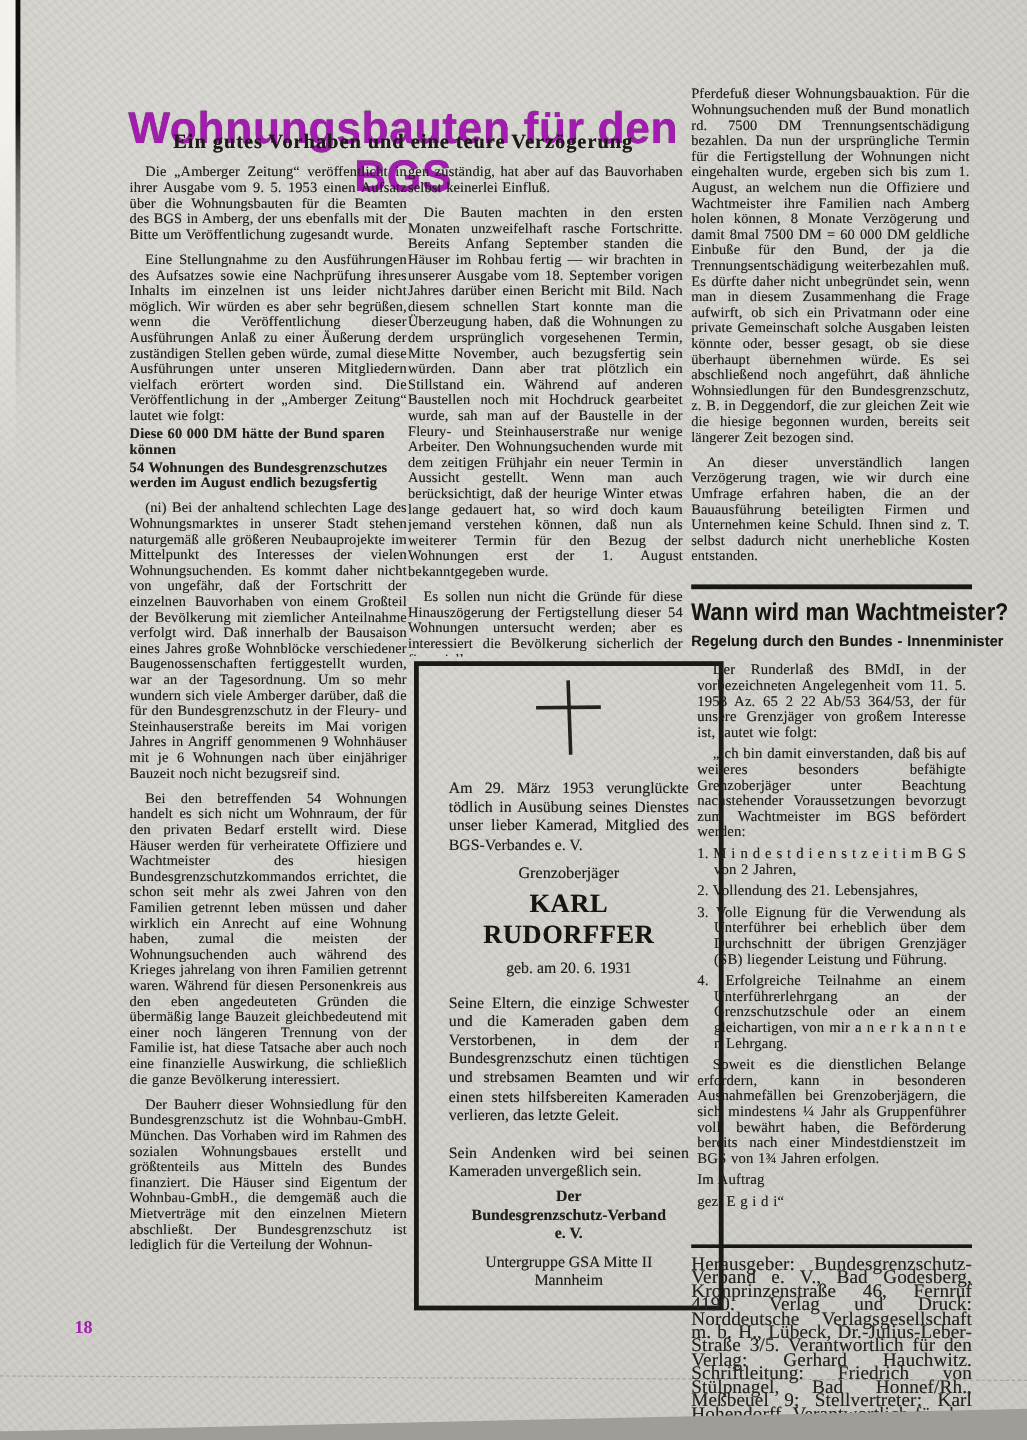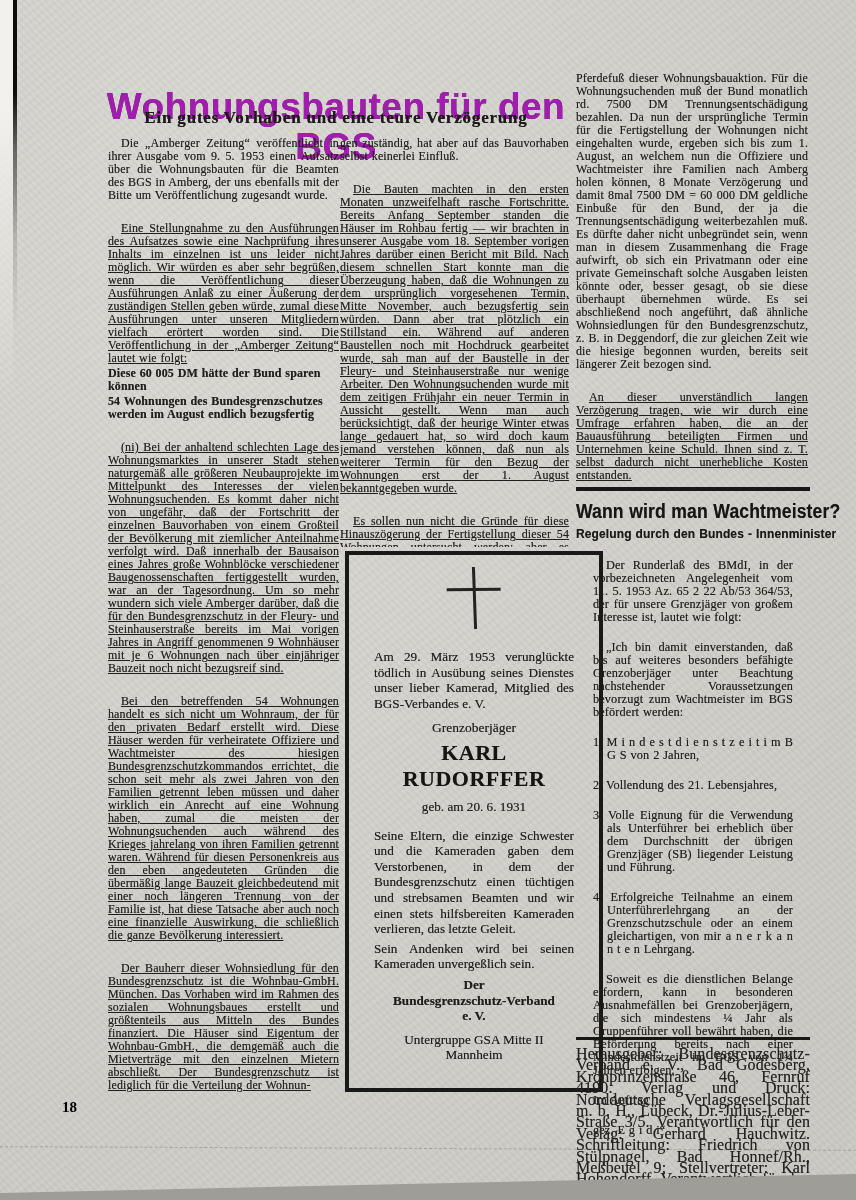--- a/index.html
+++ b/index.html
@@ -51,21 +51,21 @@
 
   .col{
     position:absolute;
     font-size:12px;line-height:13px;color:#201f1c;
     letter-spacing:0.12px;word-spacing:0.6px;
     text-shadow:0 0 0.5px rgba(32,31,28,0.55);
     overflow:hidden;
   }
   .col p{margin:0;text-align:justify;}
   .col p.ind{text-indent:13px;}
-  .col p.gap{margin-top:20px;text-decoration:underline;}
+  .col p.gap{margin-top:8px;}
   .bhead{font-weight:bold;text-align:left !important;margin-top:2px !important;}
   #col1{left:108px;top:137px;width:231px;height:968px;}
   #col2{left:340px;top:137px;width:229px;height:410px;}
   #col3a{left:576px;top:72px;width:232px;height:410px;}
 
   #col3b{
     position:absolute;left:576px;top:487px;width:234px;
     font-size:12.3px;line-height:13px;color:#201f1c;
     letter-spacing:0.12px;word-spacing:0.6px;
     text-shadow:0 0 0.5px rgba(32,31,28,0.55);
@@ -76,21 +76,21 @@
     font-size:20px;line-height:24px;color:#171613;
     transform:scaleX(0.88);transform-origin:left center;white-space:nowrap;
     margin-top:8px;
   }
   .a2sub{
     font-family:"Liberation Sans", sans-serif;font-weight:bold;
     font-size:12.5px;line-height:15px;color:#1b1a17;
     transform:scaleX(0.96);transform-origin:left center;white-space:nowrap;
     margin:4px 0 10px 0;
   }
-  #col3b p{margin:17px;text-align:justify;}
+  #col3b p{margin:5px;text-align:justify;}
   #col3b p.ind{text-indent:13px;}
   #col3b p.gap{margin-top:3px;}
   .list-item{
     margin:0;padding-left:14px;text-indent:-14px;text-align:justify;
   }
   .sig1{text-align:right;padding-right:44px;margin-top:6px;font-family:Liberation Serif, serif;}
   .sig2{text-align:right;padding-right:34px;margin-top:2px;}
 
   #imprint{
     position:absolute;left:576px;top:1037px;width:234px;
@@ -116,43 +116,43 @@
   .obit p{margin:0;}
   .obit .just{text-align:justify;}
   .obit .ctr{text-align:center;}
   .obit .rank{margin-top:9px;font-size:13.5px;}
   .obit .name{
     margin-top:4px;font-family:Liberation Serif, serif;
     font-weight:bold;font-size:22px;line-height:26px;letter-spacing:0.5px;color:#161511;
   }
   .obit .born{margin-top:7px;}
   .obit .b1{margin-top:13px;}
-  .obit .b2{margin-top:4px;}
+  .obit .b2{margin-top:16px;}
   .obit .sg{margin-top:5px;font-weight:bold;}
   .obit .sg2{font-weight:bold;}
   .obit .grp{margin-top:8px;}
 
   .pageno{
     position:absolute;left:62px;top:1099px;
-    font-weight:bold;font-size:15px;color:#000000;
+    font-weight:bold;font-size:15px;color:#a21caf;
   }
 </style>
 </head>
 <body>
 
 <div class="paper">
   <div class="texture"></div>
 
   <h1 class="headline">Wohnungsbauten für den BGS</h1>
   <div class="subhead">Ein gutes Vorhaben und eine teure Verzögerung</div>
 
   <div class="col" id="col1">
     <p class="ind">Die „Amberger Zeitung“ veröffentlicht in ihrer Ausgabe vom 9. 5. 1953 einen Aufsatz über die Wohnungsbauten für die Beamten des BGS in Amberg, der uns ebenfalls mit der Bitte um Veröffentlichung zugesandt wurde.</p>
     <p class="ind gap">Eine Stellungnahme zu den Ausführungen des Aufsatzes sowie eine Nachprüfung ihres Inhalts im einzelnen ist uns leider nicht möglich. Wir würden es aber sehr begrüßen, wenn die Veröffentlichung dieser Ausführungen Anlaß zu einer Äußerung der zuständigen Stellen geben würde, zumal diese Ausführungen unter unseren Mitgliedern vielfach erörtert worden sind. Die Veröffentlichung in der „Amberger Zeitung“ lautet wie folgt:</p>
-    <p class="bhead">Diese 60 005 DM hätte der Bund sparen können</p>
+    <p class="bhead">Diese 60 000 DM hätte der Bund sparen können</p>
     <p class="bhead">54 Wohnungen des Bundesgrenzschutzes werden im August endlich bezugsfertig</p>
     <p class="ind gap">(ni) Bei der anhaltend schlechten Lage des Wohnungsmarktes in unserer Stadt stehen naturgemäß alle größeren Neubauprojekte im Mittelpunkt des Interesses der vielen Wohnungsuchenden. Es kommt daher nicht von ungefähr, daß der Fortschritt der einzelnen Bauvorhaben von einem Großteil der Bevölkerung mit ziemlicher Anteilnahme verfolgt wird. Daß innerhalb der Bausaison eines Jahres große Wohnblöcke verschiedener Baugenossenschaften fertiggestellt wurden, war an der Tagesordnung. Um so mehr wundern sich viele Amberger darüber, daß die für den Bundesgrenzschutz in der Fleury- und Steinhauserstraße bereits im Mai vorigen Jahres in Angriff genommenen 9 Wohnhäuser mit je 6 Wohnungen nach über einjähriger Bauzeit noch nicht bezugsreif sind.</p>
     <p class="ind gap">Bei den betreffenden 54 Wohnungen handelt es sich nicht um Wohnraum, der für den privaten Bedarf erstellt wird. Diese Häuser werden für verheiratete Offiziere und Wachtmeister des hiesigen Bundesgrenzschutzkommandos errichtet, die schon seit mehr als zwei Jahren von den Familien getrennt leben müssen und daher wirklich ein Anrecht auf eine Wohnung haben, zumal die meisten der Wohnungsuchenden auch während des Krieges jahrelang von ihren Familien getrennt waren. Während für diesen Personenkreis aus den eben angedeuteten Gründen die übermäßig lange Bauzeit gleichbedeutend mit einer noch längeren Trennung von der Familie ist, hat diese Tatsache aber auch noch eine finanzielle Auswirkung, die schließlich die ganze Bevölkerung interessiert.</p>
     <p class="ind gap">Der Bauherr dieser Wohnsiedlung für den Bundesgrenzschutz ist die Wohnbau-GmbH. München. Das Vorhaben wird im Rahmen des sozialen Wohnungsbaues erstellt und größtenteils aus Mitteln des Bundes finanziert. Die Häuser sind Eigentum der Wohnbau-GmbH., die demgemäß auch die Mietverträge mit den einzelnen Mietern abschließt. Der Bundesgrenzschutz ist lediglich für die Verteilung der Wohnun-</p>
   </div>
 
   <div class="col" id="col2">
     <p>gen zuständig, hat aber auf das Bauvorhaben selbst keinerlei Einfluß.</p>
     <p class="ind gap">Die Bauten machten in den ersten Monaten unzweifelhaft rasche Fortschritte. Bereits Anfang September standen die Häuser im Rohbau fertig — wir brachten in unserer Ausgabe vom 18. September vorigen Jahres darüber einen Bericht mit Bild. Nach diesem schnellen Start konnte man die Überzeugung haben, daß die Wohnungen zu dem ursprünglich vorgesehenen Termin, Mitte November, auch bezugsfertig sein würden. Dann aber trat plötzlich ein Stillstand ein. Während auf anderen Baustellen noch mit Hochdruck gearbeitet wurde, sah man auf der Baustelle in der Fleury- und Steinhauserstraße nur wenige Arbeiter. Den Wohnungsuchenden wurde mit dem zeitigen Frühjahr ein neuer Termin in Aussicht gestellt. Wenn man auch berücksichtigt, daß der heurige Winter etwas lange gedauert hat, so wird doch kaum jemand verstehen können, daß nun als weiterer Termin für den Bezug der Wohnungen erst der 1. August bekanntgegeben wurde.</p>
     <p class="ind gap">Es sollen nun nicht die Gründe für diese Hinauszögerung der Fertigstellung dieser 54 Wohnungen untersucht werden; aber es interessiert die Bevölkerung sicherlich der finanzielle</p>

